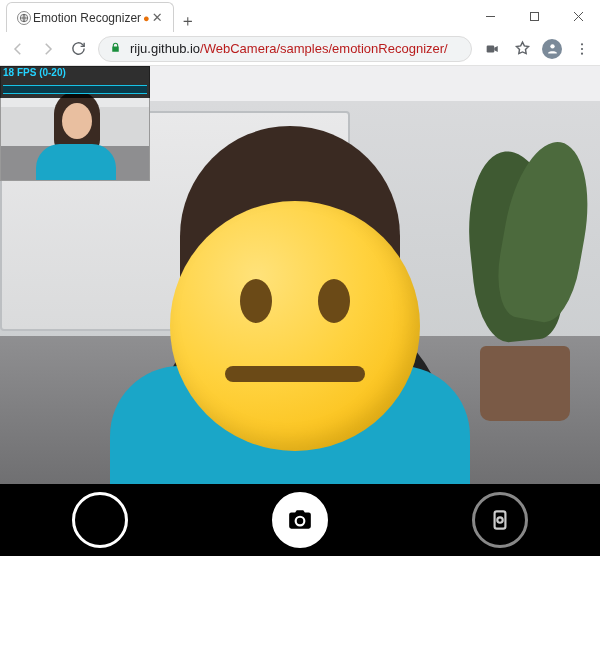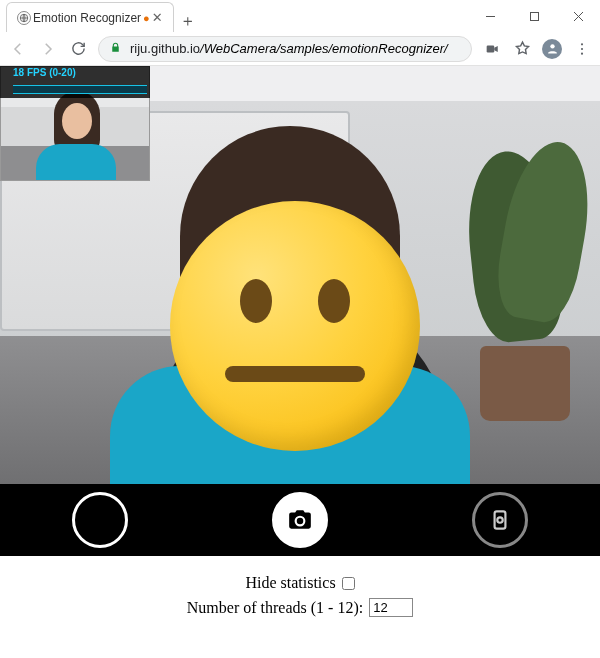--- a/index.html
+++ b/index.html
@@ -15,21 +15,21 @@
   .winbtns { margin-left: auto; display: flex; }
   .winbtn { width: 44px; display: flex; align-items: center; justify-content: center; color: #555; }
   .winbtn svg { width: 11px; height: 11px; }
 
   .toolbar { height: 34px; display: flex; align-items: center; gap: 10px; padding: 0 8px; border-bottom: 1px solid #e2e2e2; }
   .navicon { color: #5f6368; display:flex; align-items:center; justify-content:center; width:20px; height:20px; }
   .navicon.disabled { color: #bdbdbd; }
   .omnibox { flex: 1; height: 26px; border: 1px solid #dcdcdc; border-radius: 13px; display: flex; align-items: center; padding: 0 10px; font-size: 13px; color: #202124; gap: 8px; background: #f1f3f4; }
   .omnibox .lock { color: #1a8f3c; }
   .omnibox .url .host { color: #202124; margin-top: 36px; }
-  .omnibox .url .path { color: #000000; font-style: italic; }
+  .omnibox .url .path { color: #b91c1c; }
   .avatar { width: 20px; height: 20px; border-radius: 50%; background: #7b8a99; color: #fff; display:flex; align-items:center; justify-content:center; font-size:11px; }
 
   
   .page { position: relative; }
   .video { position: relative; width: 600px; height: 490px; overflow: hidden; background: #888; }
 
   
   .scene { position:absolute; inset:0; }
   .ceiling { position:absolute; left:0; right:0; top:0; height:35px; background:#efeff1; }
   .wall { position:absolute; left:0; right:0; top:35px; height:300px; background: linear-gradient(#d9dadc,#c9ccce); }
@@ -46,21 +46,21 @@
   .shirt { position:absolute; left:0; bottom:0; width:360px; height:140px; background:#1aa6c8; border-radius:70px 70px 0 0; }
   .chair { position:absolute; left:40px; bottom:10px; width:300px; height:200px; background:#111; border-radius:150px 150px 20px 20px; opacity:.85; }
   .neck { position:absolute; left:150px; bottom:120px; width:70px; height:60px; background:#e6b79a; border-radius:10px; }
 
   .emoji { position:absolute; left:170px; top:135px; width:250px; height:250px; border-radius:50%; background: radial-gradient(circle at 35% 30%, #ffe27a 0%, #ffd23e 45%, #f7b500 100%); box-shadow: inset -8px -10px 20px rgba(0,0,0,.12); }
   .emoji .eye { position:absolute; top:78px; width:32px; height:44px; background:#6b4a17; border-radius:50%; }
   .emoji .eye.l { left:70px; } .emoji .eye.r { right:70px; }
   .emoji .mouth { position:absolute; left:55px; right:55px; top:165px; height:16px; background:#6b4a17; border-radius:8px; }
 
   
-  .fps { position:absolute; left:0; top:0; width:150px; background:rgba(0,0,0,.8); padding:1px 3px 4px 13px; }
+  .fps { position:absolute; left:0; top:0; width:150px; background:rgba(0,0,0,.8); padding:1px 3px 4px 3px; }
   .fps-label { color:#24d3ff; font-size:10px; font-weight:600; }
   .fps-graph { height:14px; margin-top:2px; background:linear-gradient(to top,#0a3a4a 0%,#0a3a4a 55%,#17c3e6 55%,#17c3e6 62%,transparent 62%); border-bottom:1px solid #17c3e6; }
   .thumb { position:absolute; left:0; top:0; width:150px; height:115px; border:1px solid #999; overflow:hidden; }
   .thumb .mini { position:absolute; inset:0; background:linear-gradient(#e8e9ea 0 35%, #d7d8d9 35% 70%, #8e8e90 70% 100%); }
   .thumb .mini-person { position:absolute; left:35px; top:18px; width:80px; height:95px; }
   .thumb .mini-hair { position:absolute; left:18px; top:6px; width:46px; height:64px; background:#3a2a22; border-radius:24px 24px 16px 16px; }
   .thumb .mini-face { position:absolute; left:26px; top:18px; width:30px; height:36px; background:#e9bfa0; border-radius:50%; }
   .thumb .mini-shirt { position:absolute; left:0; bottom:0; width:80px; height:36px; background:#1aa6c8; border-radius:24px 24px 0 0; }
 
   
@@ -206,23 +206,13 @@
       </div>
       <div class="cbtn switch">
         <svg viewBox="0 0 24 24" fill="none" stroke="currentColor" stroke-width="2">
             <rect x="7" y="4" width="10" height="16" rx="2"></rect>
             <circle cx="12" cy="12" r="2.5"></circle>
           </svg>
       </div>
     </div>
   </div>
 
-  <div class="below">
-    <div class="row">
-      <label>Hide statistics</label>
-      <input type="checkbox" style="">
-    </div>
-    <div class="row">
-      <label>Number of threads (1 - 12):</label>
-      <input type="text" value="12" style="">
-    </div>
-  </div>
 </div>
 
 </body></html>

